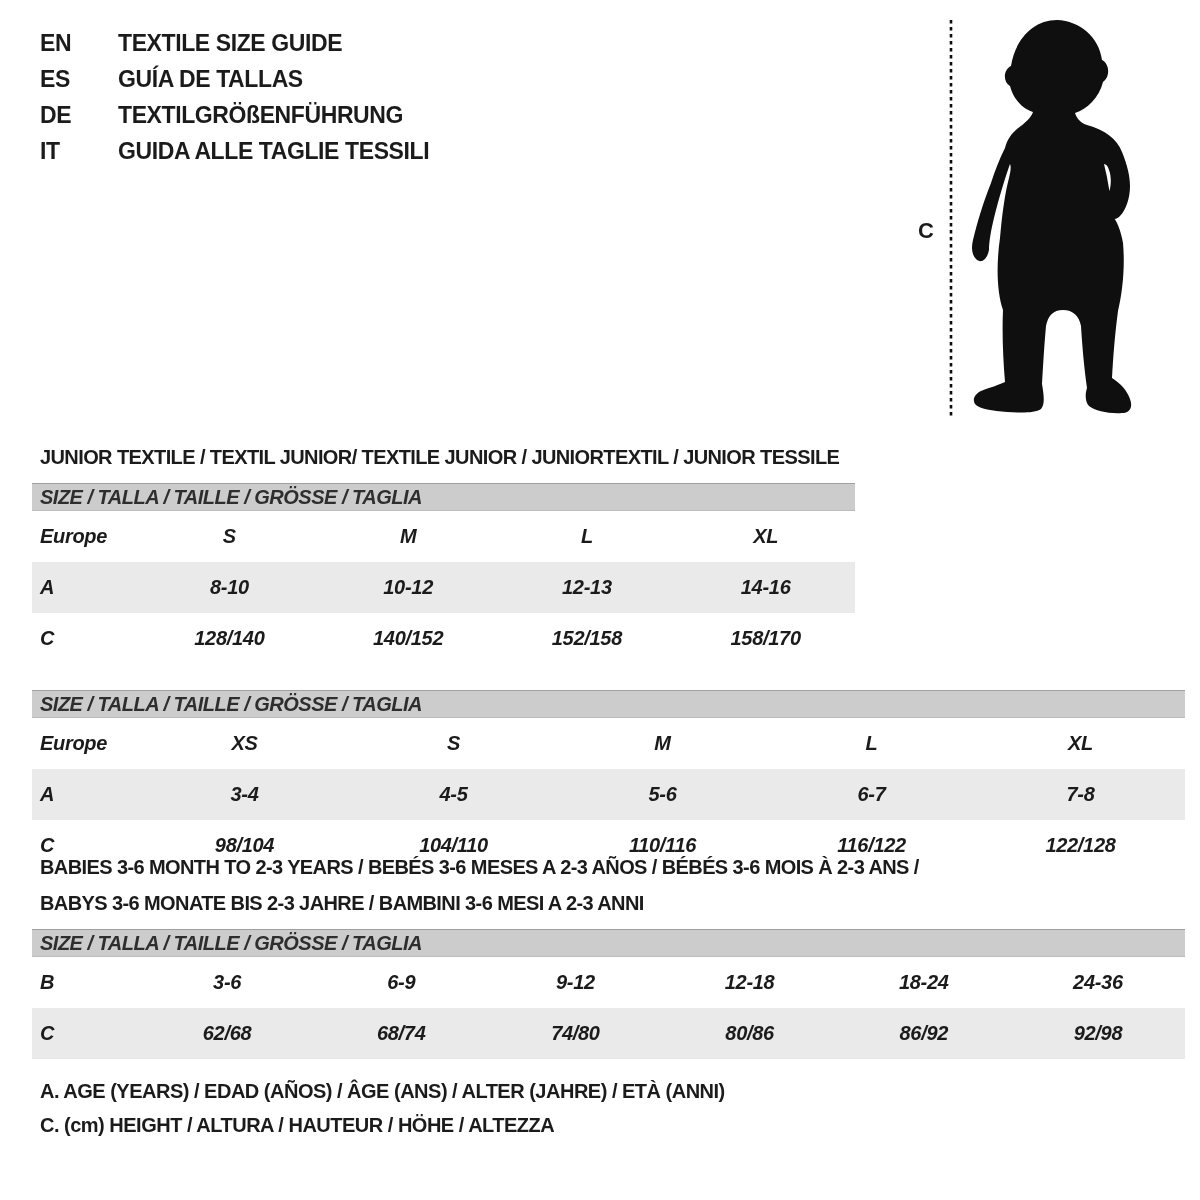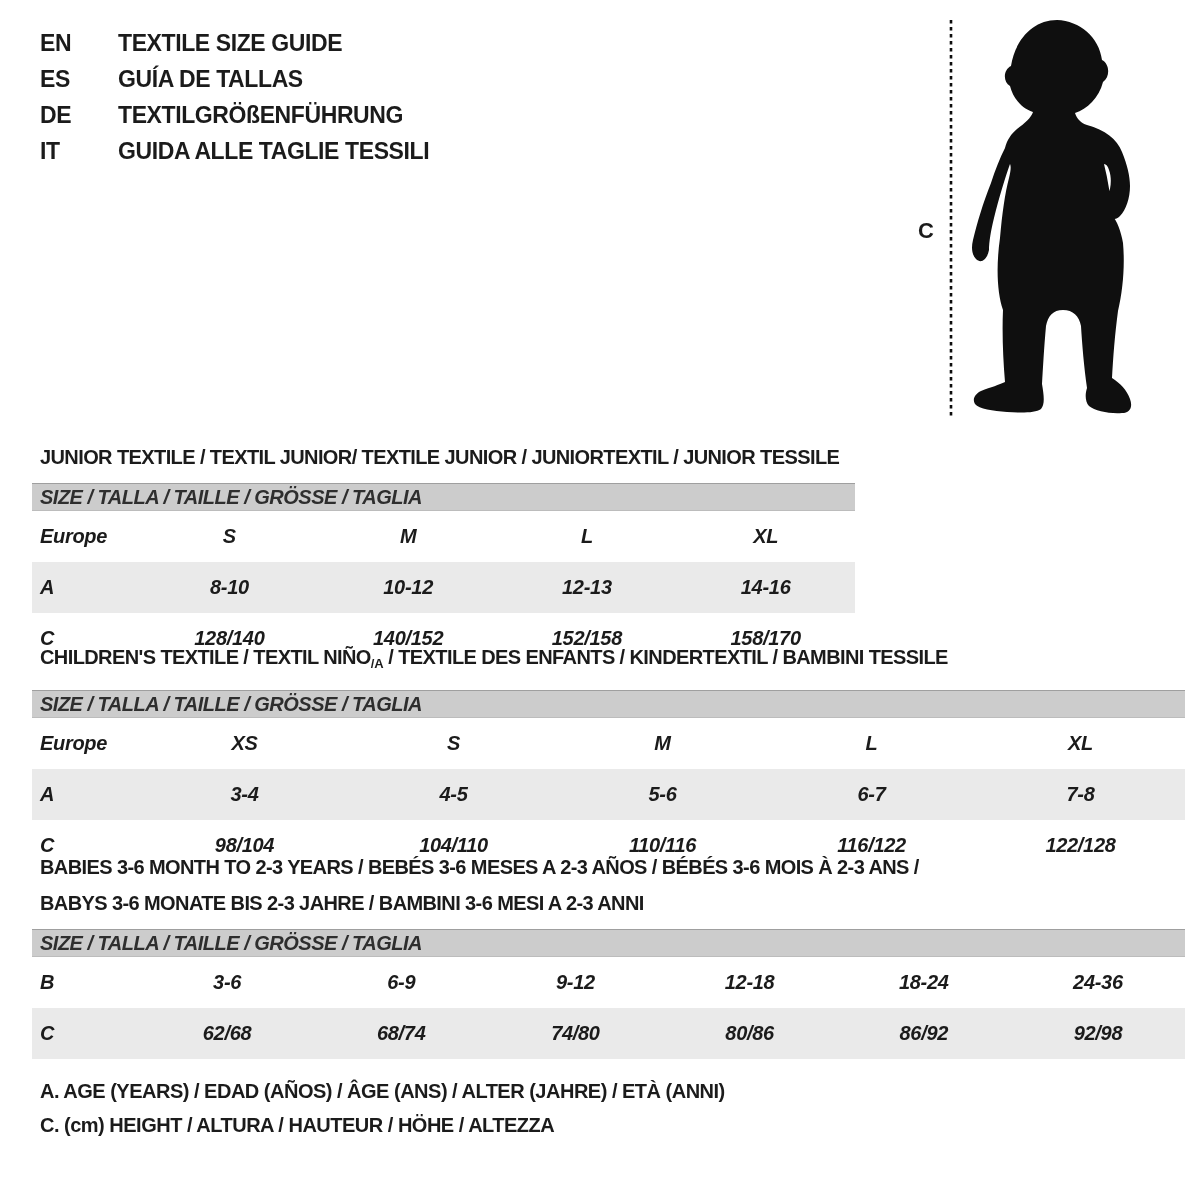--- a/index.html
+++ b/index.html
@@ -134,23 +134,20 @@
     </div>
     <div class="t-row">
       <div class="t-label">C</div>
       <div class="t-cell">128/140</div>
       <div class="t-cell">140/152</div>
       <div class="t-cell">152/158</div>
       <div class="t-cell">158/170</div>
     </div>
   </div>
 
-  <div class="section-title title-children">
-    <span>CHILDREN'S TEXTILE / TEXTIL NIÑO</span><span class="sub-small">/A</span><span> / TEXTILE DES ENFANTS / KINDERTEXTIL / BAMBINI TESSILE</span>
-  </div>
   <div class="size-table tbl-children">
     <div class="band">SIZE / TALLA / TAILLE / GRÖSSE / TAGLIA</div>
     <div class="t-row">
       <div class="t-label">Europe</div>
       <div class="t-cell">XS</div>
       <div class="t-cell">S</div>
       <div class="t-cell">M</div>
       <div class="t-cell">L</div>
       <div class="t-cell">XL</div>
     </div>

